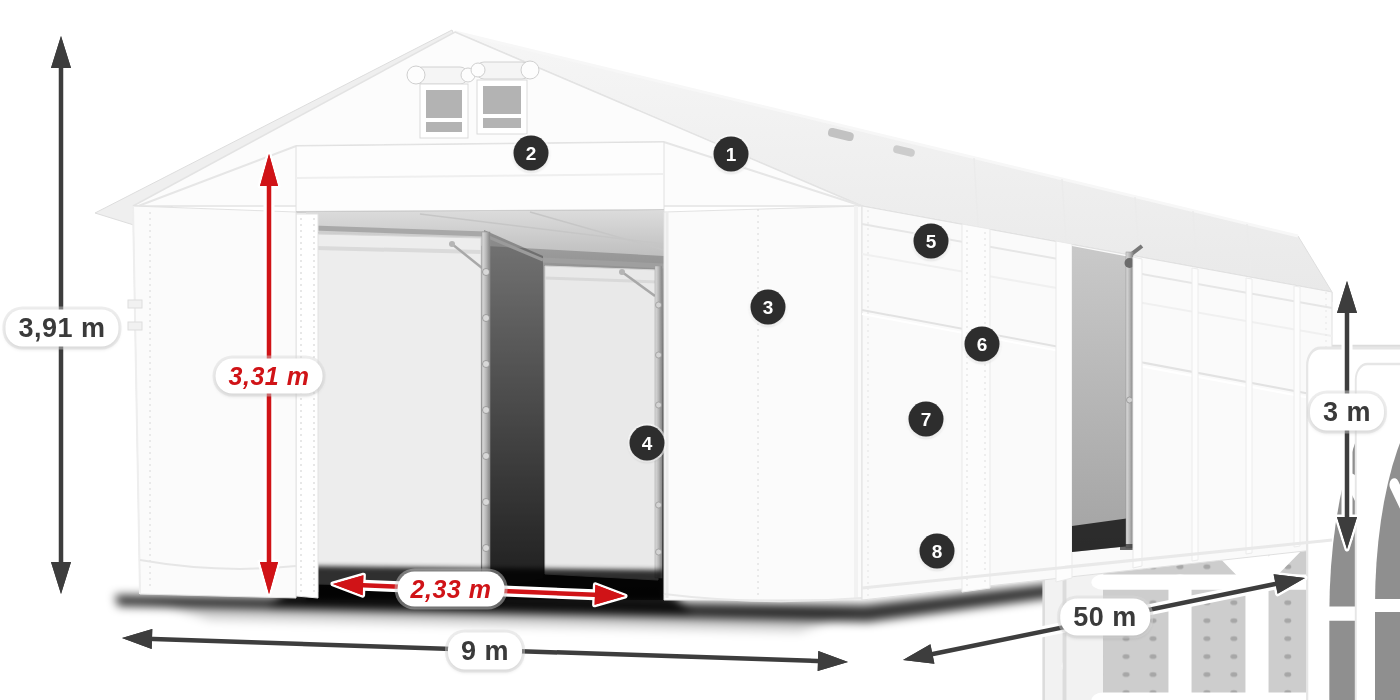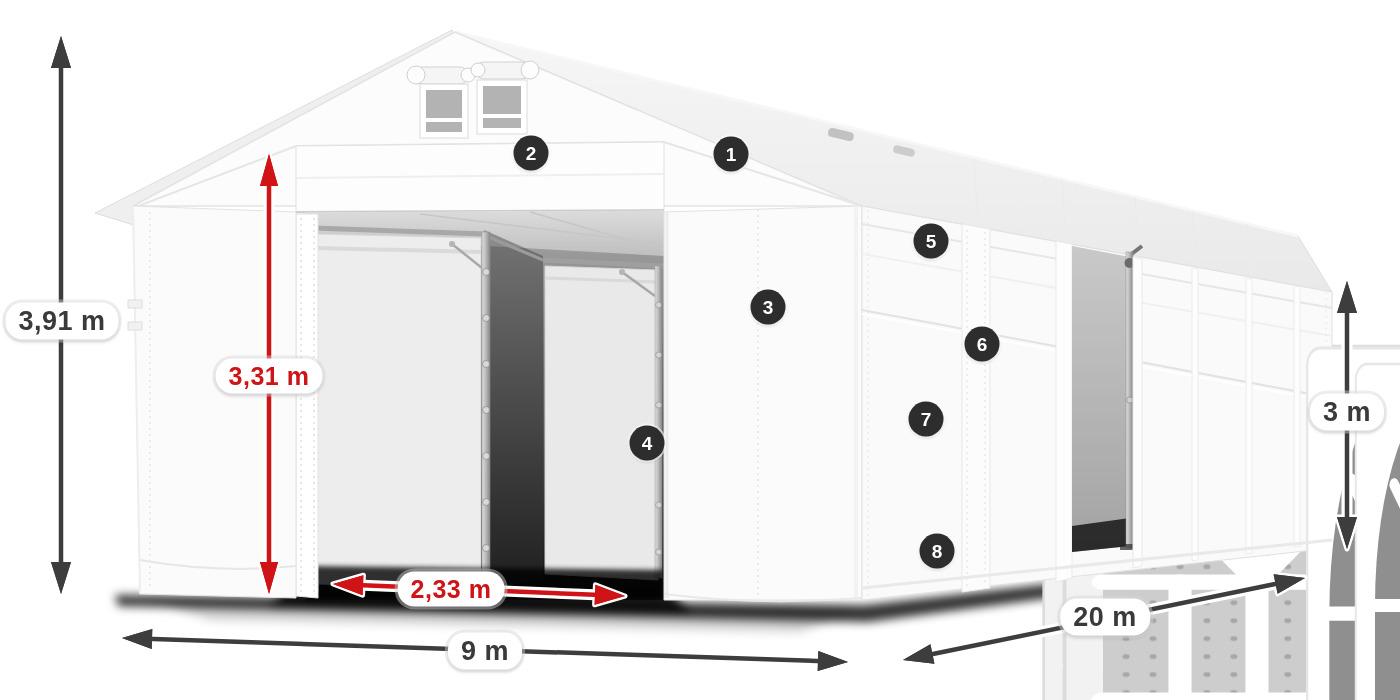--- a/index.html
+++ b/index.html
@@ -3,26 +3,26 @@
 <meta charset="utf-8">
 <style>
   html,body{margin:0;padding:0;background:#ffffff;}
   .stage{position:relative;width:1400px;height:700px;background:#ffffff;overflow:hidden;
          font-family:"Liberation Sans",sans-serif;}
   .stage svg{position:absolute;left:0;top:0;}
   .dim-pill{position:absolute;transform:translate(-50%,-50%);background:#ffffff;
             border-radius:17px;padding:3px 13px;white-space:nowrap;
             font-weight:bold;font-size:27px;color:#3a3a3a;letter-spacing:0.5px;
             box-shadow:0 0 0 3px rgba(215,215,215,0.45),0 2px 4px rgba(0,0,0,0.18);}
-  .dim-pill.red{color:#d01317;font-size:25px;}
+  .dim-pill.red{color:#d01317;font-size:25px;font-style:italic;}
   .badge{position:absolute;width:35px;height:35px;border-radius:50%;background:#2d2d2d;
          color:#ffffff;font-weight:bold;font-size:19px;line-height:35px;text-align:center;
          transform:translate(-50%,-50%);box-shadow:0 0 0 2px rgba(255,255,255,0.55),0 1px 3px rgba(0,0,0,0.35);}
   
-  .p-total   {left:62px;  top:321px;}
+  .p-total   {left:62px;  top:328px;}
   .p-entr-h  {left:269px; top:376px;}
   .p-entr-w  {left:451px; top:589px;}
   .p-width   {left:485px; top:651px;}
   .p-length  {left:1105px;top:617px;}
   .p-side-h  {left:1347px;top:412px;text-align:right;}
   
   .b1{left:731px;top:154px;} .b2{left:531px;top:153px;} .b3{left:768px;top:307px;}
   .b4{left:647px;top:443px;} .b5{left:931px;top:241px;} .b6{left:982px;top:344px;}
   .b7{left:926px;top:419px;} .b8{left:937px;top:551px;}
 </style>
@@ -321,21 +321,21 @@
         <polygon points="1347,281 1337,313 1357,313" fill="#3d3d3d"></polygon>
           <polygon points="1347,549 1337,517 1357,517" fill="#3d3d3d"></polygon>
       </g>
     </g>
   </svg>
 
   <div class="dim-pill p-total">3,91 m</div>
   <div class="dim-pill red p-entr-h">3,31 m</div>
   <div class="dim-pill red p-entr-w">2,33 m</div>
   <div class="dim-pill p-width">9 m</div>
-  <div class="dim-pill p-length">20 m</div>
+  <div class="dim-pill p-length">50 m</div>
   <div class="dim-pill p-side-h">3 m</div>
 
   <div class="badge b1">1</div>
   <div class="badge b2">2</div>
   <div class="badge b3">3</div>
   <div class="badge b4">4</div>
   <div class="badge b5">5</div>
   <div class="badge b6">6</div>
   <div class="badge b7">7</div>
   <div class="badge b8">8</div>

